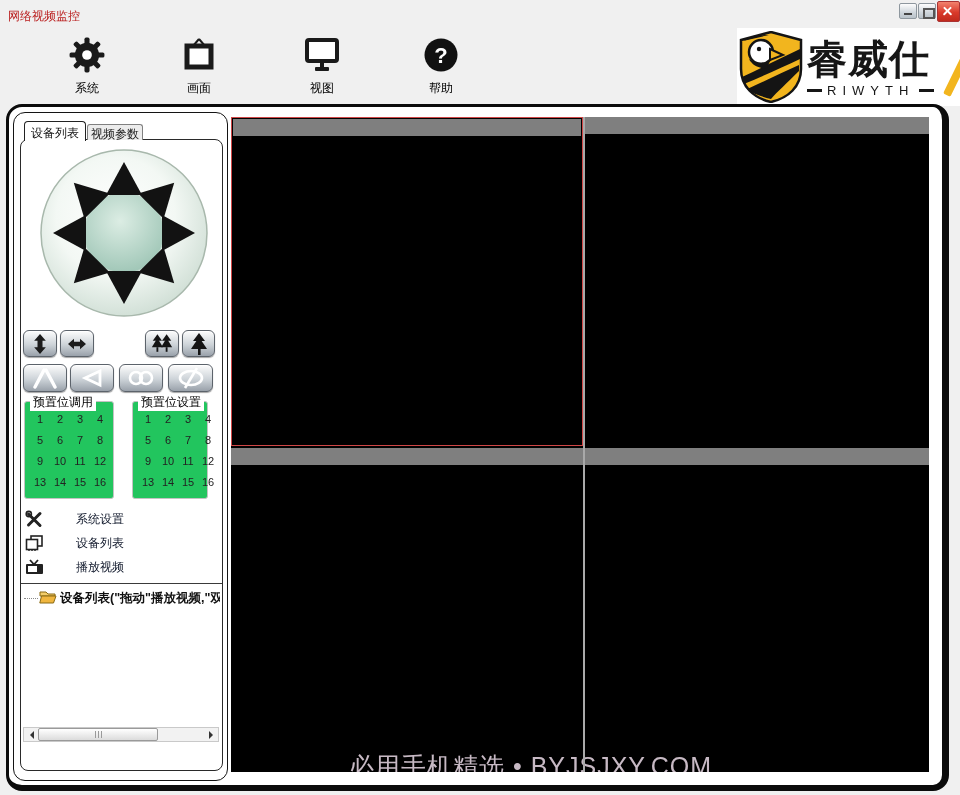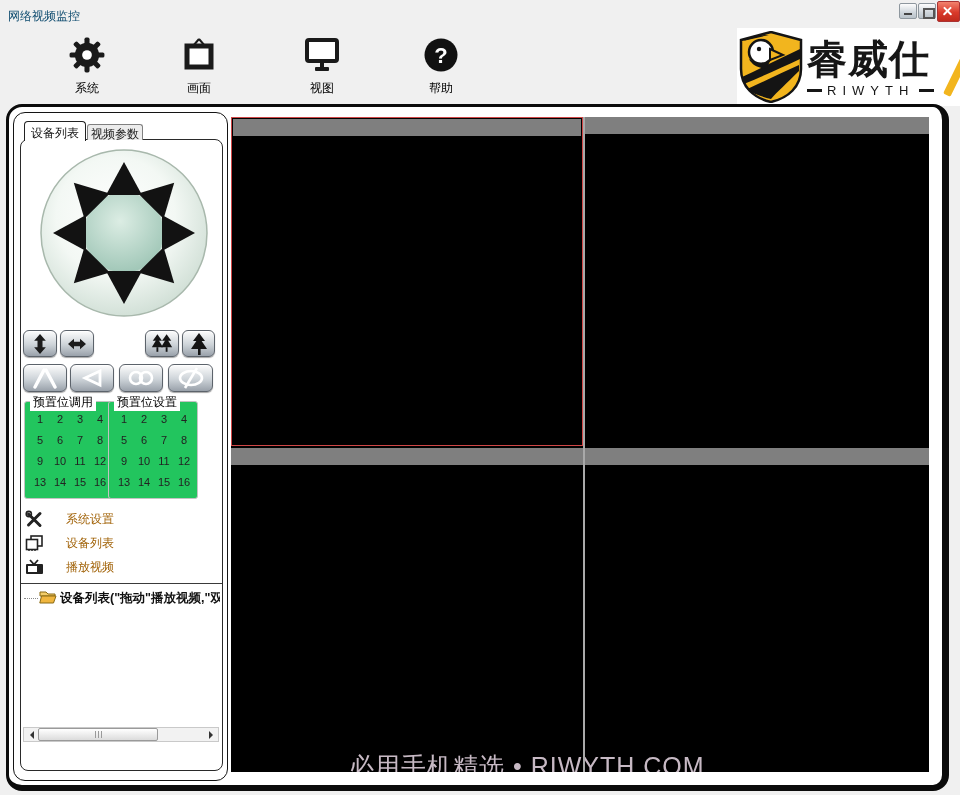--- a/index.html
+++ b/index.html
@@ -1,20 +1,20 @@
 <!DOCTYPE html>
 <html><head>
 <meta charset="utf-8">
 <style>
   html,body{margin:0;padding:0}
   body{width:960px;height:795px;background:#f0f0f0;font-family:"Liberation Sans","DejaVu Sans",sans-serif;position:relative;overflow:hidden;color:#111}
   .abs{position:absolute}
 
   
-  .win-title{left:8px;top:8px;font-size:12px;color:#0c4a6e}
+  .win-title{left:8px;top:8px;font-size:12px;color:#b91c1c}
   .win-btn{top:3px;width:18px;height:16px;border:1px solid #8e979e;border-radius:2px;background:linear-gradient(180deg,#fdfdfd,#cfd6dc 60%,#b9c2c9);box-sizing:border-box;cursor:pointer}
   .win-btn .bar{position:absolute;left:4px;bottom:3px;width:8px;height:2px;background:#444}
   .win-btn .box{position:absolute;left:4px;top:4px;width:8px;height:7px;border:2px solid #555}
   .win-close{left:937px;top:1px;width:21px;height:19px;border:1px solid #a33;border-radius:2px;background:linear-gradient(180deg,#f2826e,#d93a2b 55%,#c02a1d);cursor:pointer}
   .win-close .x1,.win-close .x2{position:absolute;left:4px;top:8px;width:11px;height:2.4px;background:#fff;border-radius:1px}
   .win-close .x1{transform:rotate(45deg)}.win-close .x2{transform:rotate(-45deg)}
 
   
   .tb-item{top:34px;width:50px;display:flex;flex-direction:column;align-items:center;cursor:pointer}
   .tb-item .ico{height:42px;display:flex;align-items:center;justify-content:center}
@@ -42,21 +42,21 @@
   .sbtn{box-sizing:border-box;border:1px solid #5c636b;border-radius:6px;background:linear-gradient(180deg,#fdfdfd 0%,#cdd3d8 55%,#99a1aa 100%);box-shadow:inset 0 1px 0 #fff,0 1px 1px rgba(0,0,0,.35);display:flex;align-items:center;justify-content:center;cursor:pointer}
 
   
   .fset{box-sizing:border-box;border:1px solid #c3c3c3;border-radius:3px;background:#22c55e}
   .fset .legend{position:absolute;top:-8px;left:5px;background:#fff;padding:0 3px;font-size:12px;color:#000;white-space:nowrap}
   .numgrid{position:absolute;left:5px;top:6px;display:grid;grid-template-columns:repeat(4,20px);grid-auto-rows:21px}
   .numgrid .num{font-size:11px;color:#222;display:flex;align-items:center;justify-content:center;cursor:pointer}
 
   .menu-row{left:24px;width:190px;height:22px;display:flex;align-items:center;cursor:pointer}
   .menu-row .mico{width:20px;display:flex;justify-content:center}
-  .menu-row .mlbl{font-size:12px;margin-left:22px;color:#a16207}
+  .menu-row .mlbl{font-size:12px;margin-left:32px;color:#0f172a}
 
   
   .devlist{left:21px;top:583px;width:201px;height:162px;background:#fff;border-top:1px solid #3a3a3a;box-sizing:border-box;overflow:hidden}
   .tree-row{position:absolute;left:0;top:4px;width:100%;height:18px;cursor:pointer}
   .tree-dots{position:absolute;left:3px;top:10px;width:14px;border-top:1px dotted #8a8a8a}
   .tree-lbl{position:absolute;left:39px;top:2px;font-size:12.5px;font-weight:700;white-space:nowrap;width:160px;overflow:hidden}
 
   
   .hscroll{position:absolute;left:2px;top:143px;width:196px;height:15px;background:#f2f2f2;border:1px solid #c9c9c9;box-sizing:border-box}
   .sc-btn{position:absolute;top:0;width:14px;height:13px;display:flex;align-items:center;justify-content:center;cursor:pointer}
@@ -265,21 +265,21 @@
       <div class="num">10</div>
       <div class="num">11</div>
       <div class="num">12</div>
       <div class="num">13</div>
       <div class="num">14</div>
       <div class="num">15</div>
       <div class="num">16</div>
     </div>
 </div>
 
-<div class="abs fset" style="left:108px;top:401px;width:90px;height:98px">
+<div class="abs fset" style="left:132px;top:401px;width:76px;height:98px">
   <span class="legend">预置位设置</span>
   <div class="numgrid">
       <div class="num">1</div>
       <div class="num">2</div>
       <div class="num">3</div>
       <div class="num">4</div>
       <div class="num">5</div>
       <div class="num">6</div>
       <div class="num">7</div>
       <div class="num">8</div>
@@ -356,14 +356,14 @@
   <div class="vcell" style="left:354px;top:0;width:344px;height:329px">
     <div class="vhead"></div>
   </div>
   <div class="vcell" style="left:0;top:331px;width:352px;height:324px">
     <div class="vhead"></div>
   </div>
   <div class="vcell" style="left:354px;top:331px;width:344px;height:324px">
     <div class="vhead"></div>
   </div>
   <div class="vdiv"></div>
-  <div class="watermark">必用手机精选 • RIWYTH.COM</div>
+  <div class="watermark">必用手机精选 • BYJSJXY.COM</div>
 </div>
 
 </body></html>

